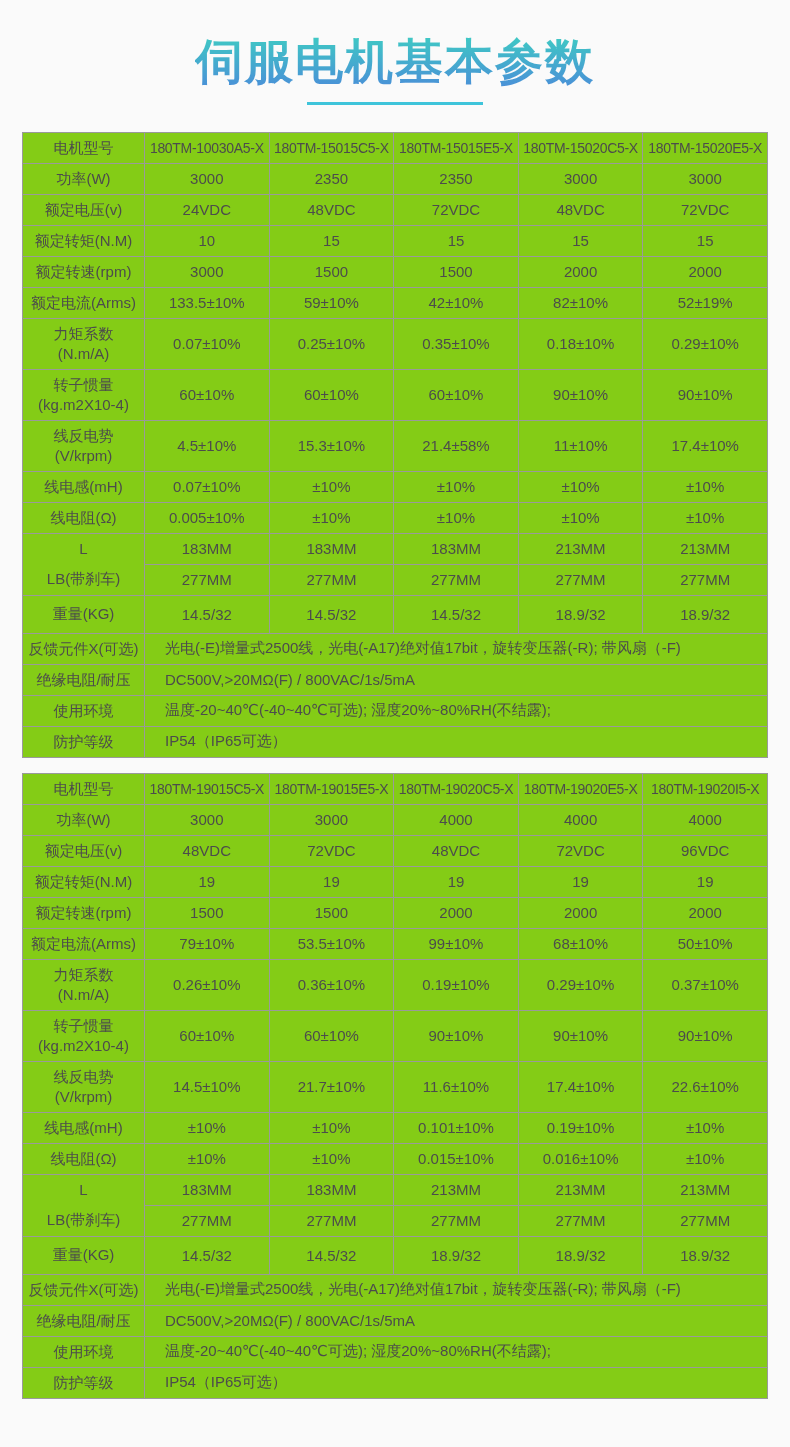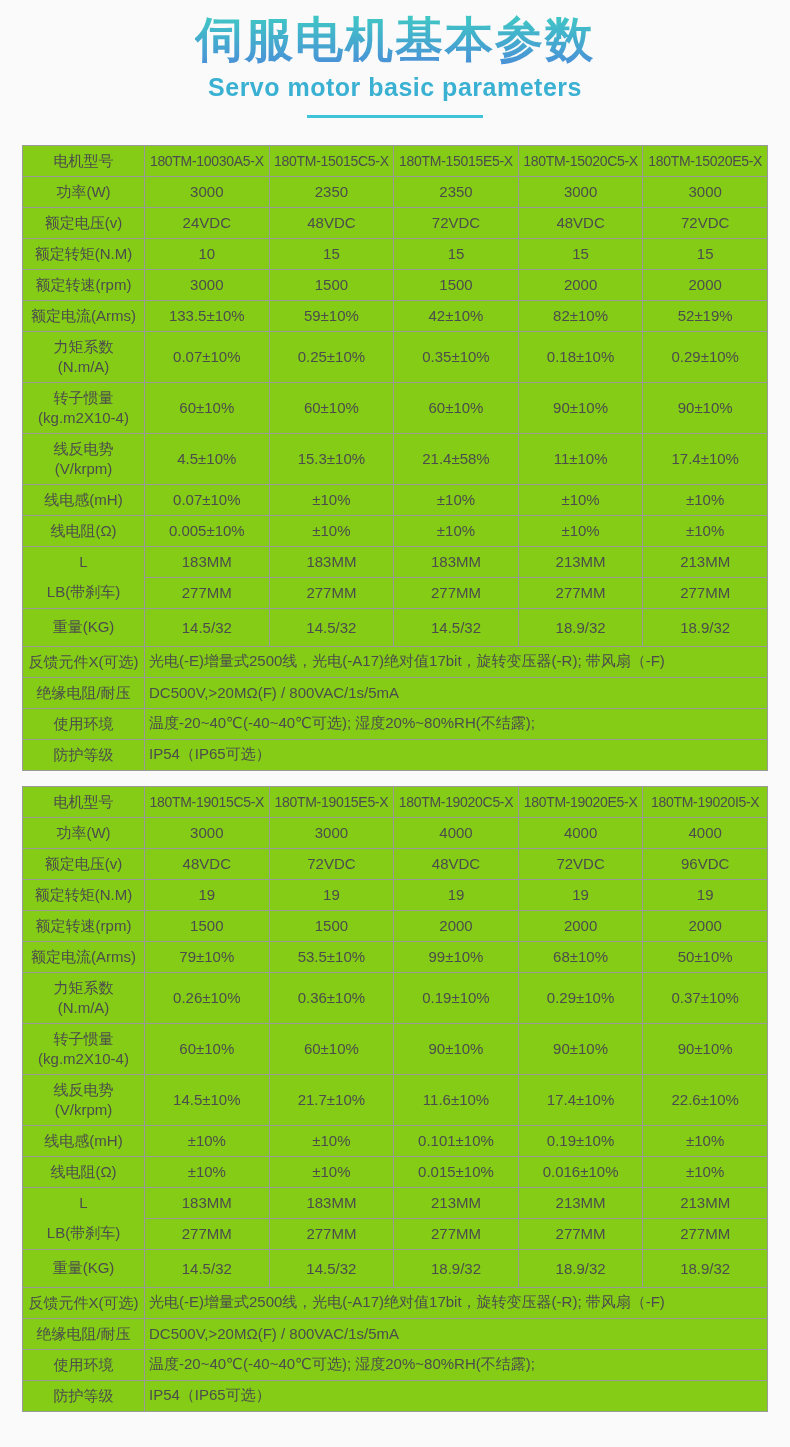--- a/index.html
+++ b/index.html
@@ -3,21 +3,21 @@
 <meta charset="utf-8">
 <style>
   html,body{margin:0;padding:0;}
   body{
     width:790px;height:1447px;
     background:#fafafa;
     font-family:"Liberation Sans","DejaVu Sans",sans-serif;
     color:#4c4c4c;
     overflow:hidden;
   }
-  .header{text-align:center;padding-top:14px;}
+  .header{text-align:center;padding-top:36px;}
   .title{
     display:inline-block;
     font-size:48px;
     font-weight:bold;
     letter-spacing:2px;
     background:linear-gradient(180deg,#3fc9c4 0%,#4a8ed8 100%);
     -webkit-background-clip:text;
     background-clip:text;
     color:transparent;
     line-height:1.1;
@@ -53,32 +53,31 @@
     padding:0;
     white-space:nowrap;
     overflow:hidden;
   }
   .spec col.c-label{width:122px;}
   .spec tr.s{height:31px;}
   .spec tr.tall{height:51px;margin-top:40px;}
   .spec tr.w{height:38px;}
   .spec th{line-height:20px;}
   .spec td.model{font-size:14px;letter-spacing:-0.3px;}
-  .spec td.full{text-align:left;padding-left:4px;}
+  .spec td.full{text-align:left;padding-left:20px;}
   .spec th .dim-line{
     height:30px;
     display:flex;align-items:center;justify-content:center;
   }
 </style>
 </head>
 <body>
 
 <div class="header">
   <div class="title">伺服电机基本参数</div>
-  <div class="subtitle">Servo motor basic parameters</div>
   <div class="underline"></div>
 </div>
 
 <table class="spec">
   <colgroup>
       <col class="c-label">
       <col>
       <col>
       <col>
       <col>

